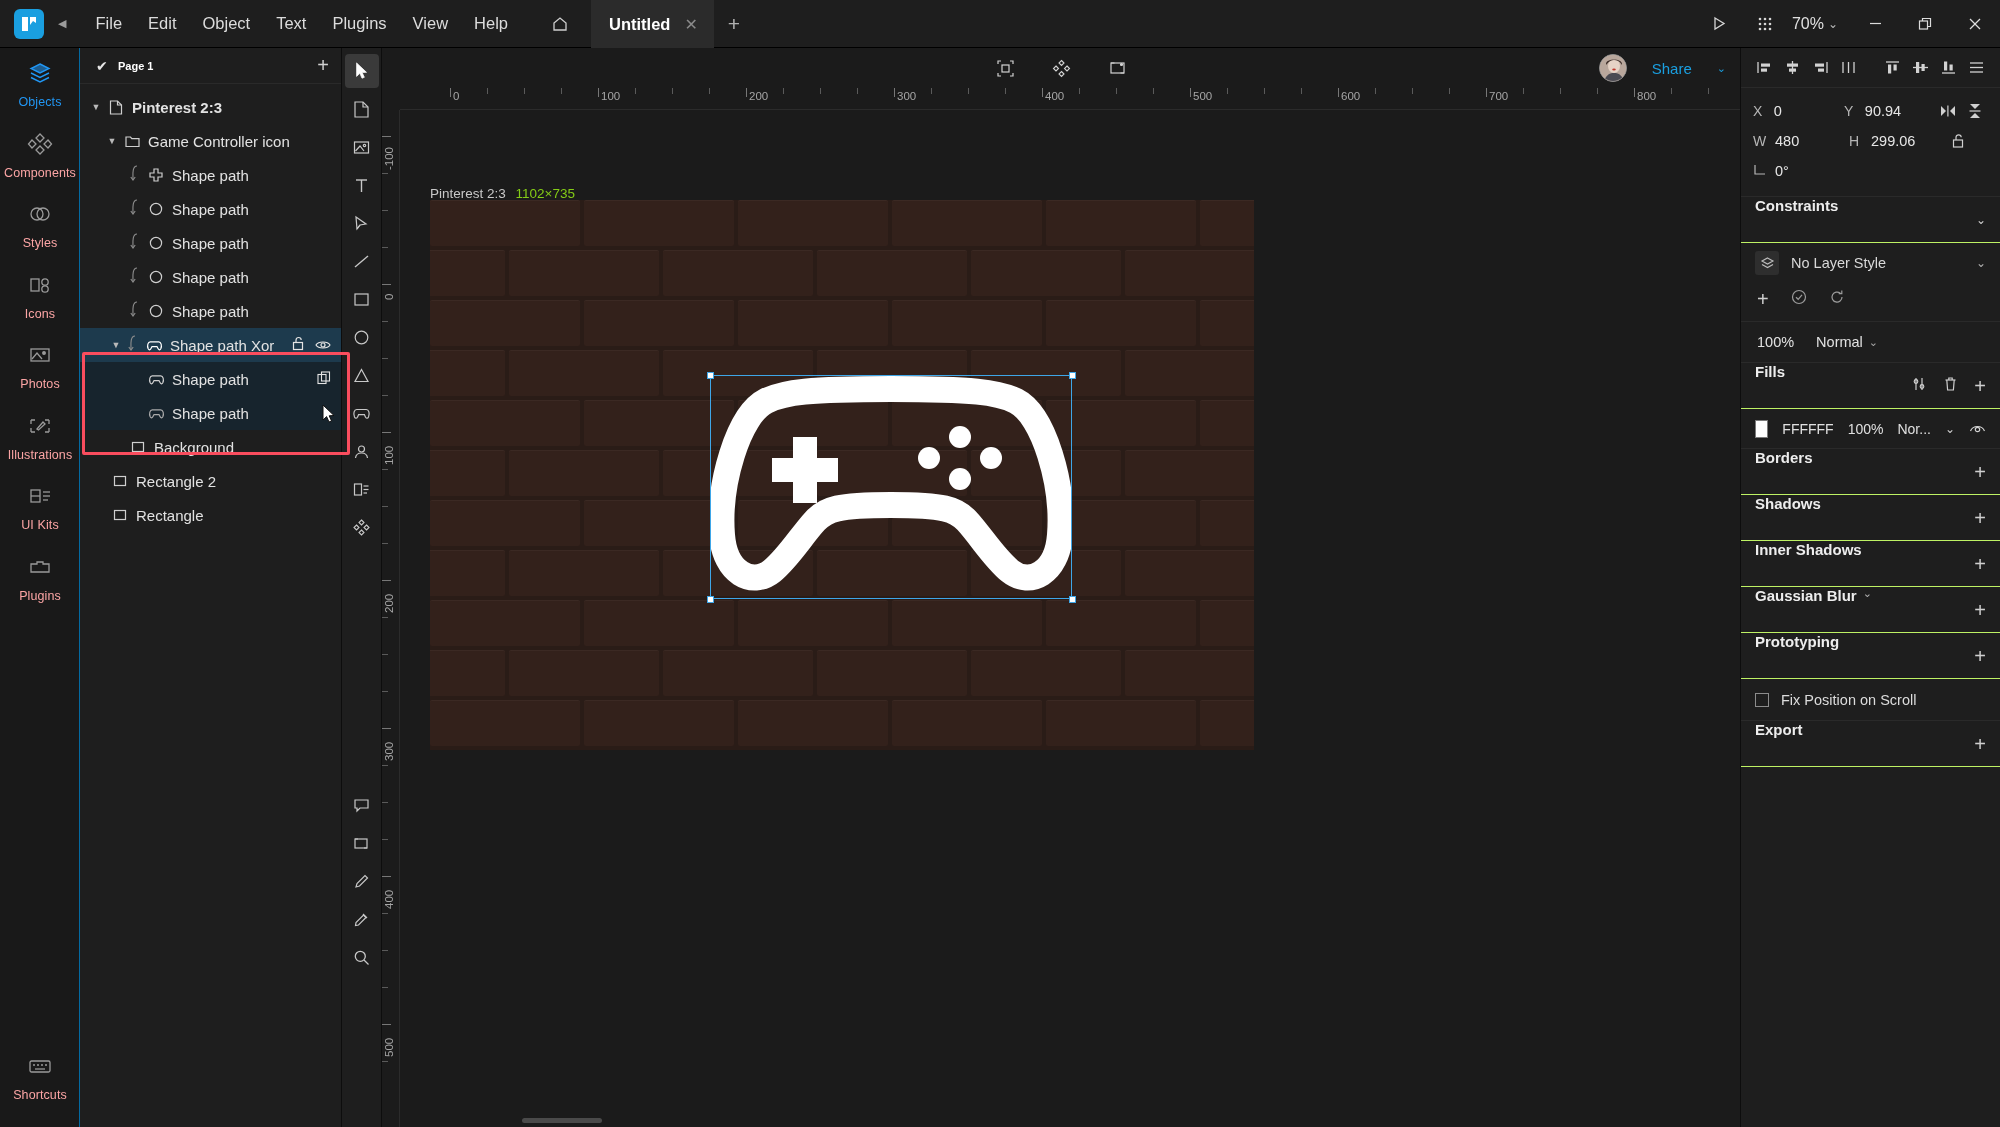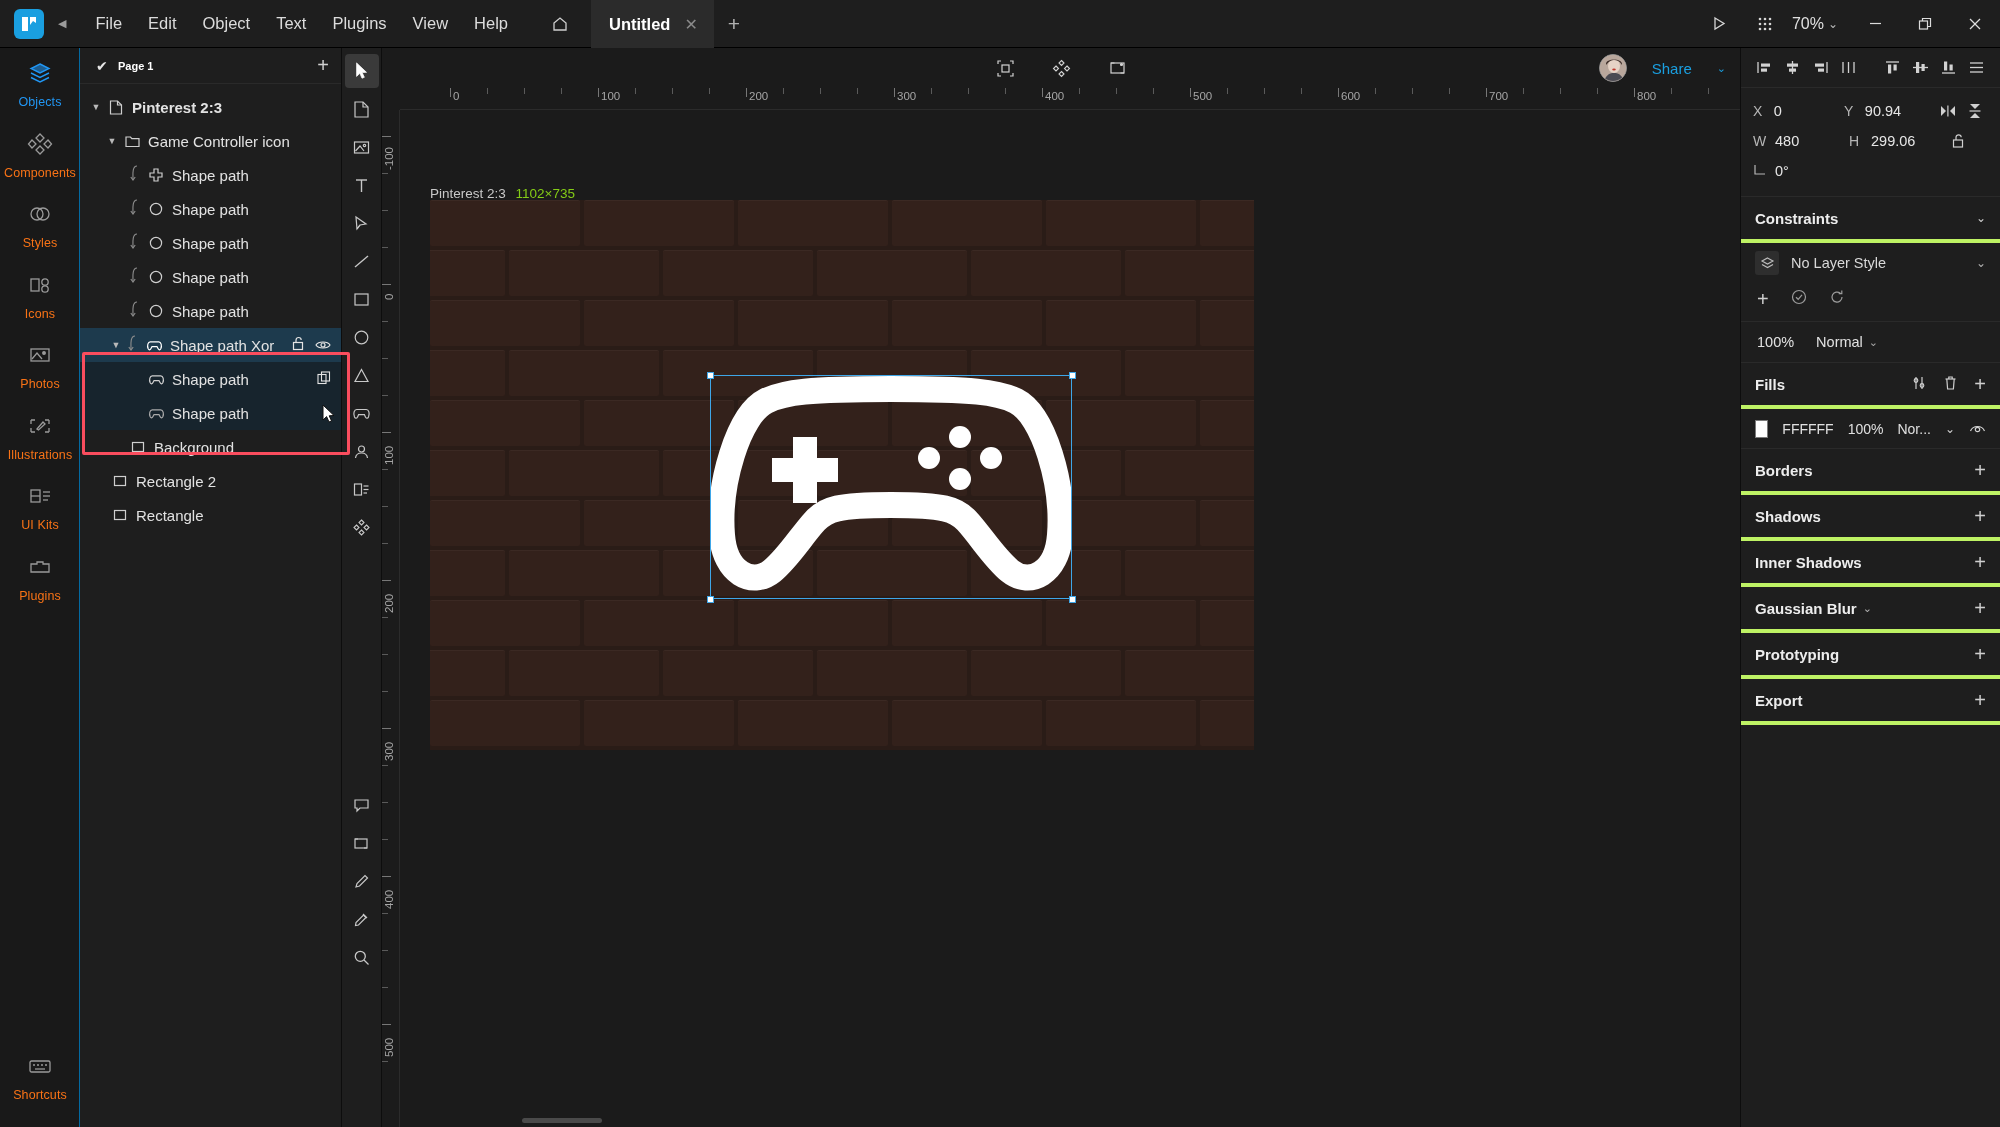--- a/index.html
+++ b/index.html
@@ -56,21 +56,21 @@
     color: #dcdcdc;
   }
 
   
   .rail {
     position: absolute; top: 48px; left: 0; width: 80px; height: 1079px;
     background: #191919; border-right: 1px solid #0369a1;
   }
   .rail-item {
     width: 80px; padding: 12px 2px 10px; display: flex; flex-direction: column;
-    align-items: center; gap: 6px; color: #f97316;
+    align-items: center; gap: 6px; color: #fca5a5;
   }
   .rail-item .lbl { font-size: 12.5px; line-height: 1; letter-spacing: .1px; }
   .rail-item.active { color: #2196f3; }
   .rail-bottom { position: absolute; bottom: 16px; left: 0; width: 80px; }
 
   
   .layers {
     position: absolute; top: 48px; left: 80px; width: 262px; height: 1079px;
     background: #1e1e1e; border-right: 1px solid #0d0d0d;
   }
@@ -205,22 +205,22 @@
   .geo { padding: 8px 12px 10px; border-bottom: 1px solid #2a2a2a; }
   .geo-row { display: flex; align-items: center; height: 30px; }
   .geo-key { width: 22px; color: #b6b6b6; font-size: 14px; }
   .geo-val {
     width: 74px; color: #e6e6e6; font-size: 14.5px; background: transparent;
     border: none; outline: none; font-family: "Liberation Sans", sans-serif;
   }
   .geo-icon { width: 28px; display:flex; align-items:center; justify-content:center; color:#d0d0d0;}
 
   .section {
-    display: flex; align-items: center; height: 46px; padding: 0 14px;
-    border-bottom: 4px solid #bef264; font-size: 15px; color: #ededed; font-weight: bold;
+    display: flex; height: 46px; padding: 0 14px;
+    border-bottom: 1px solid #bef264; font-size: 15px; color: #ededed; font-weight: bold;
   }
   .section .act { margin-left: auto; display: flex; align-items: center; gap: 16px; color: #cfcfcf; font-weight: normal; }
   .plus { font-size: 20px; font-weight: 300; line-height: 1; color: #cfcfcf; }
   .layerstyle-row {
     display: flex; align-items: center; height: 40px; padding: 0 14px; gap: 12px;
   }
   .ls-swatch {
     width: 24px; height: 24px; background: #2e2e2e; display:flex;
     align-items:center; justify-content:center; border-radius: 3px; color:#bdbdbd;
   }
@@ -1200,20 +1200,24 @@
         </span>
     </div>
 
     <div class="section">
       <span>Prototyping</span>
       <span class="act">
           <span class="plus">+</span>
         </span>
     </div>
 
+    <div class="check-row">
+      <span class="cbox"></span>
+      <span>Fix Position on Scroll</span>
+    </div>
 
     <div class="section">
       <span>Export</span>
       <span class="act">
           <span class="plus">+</span>
         </span>
     </div>
   </div>
 
 </div>

